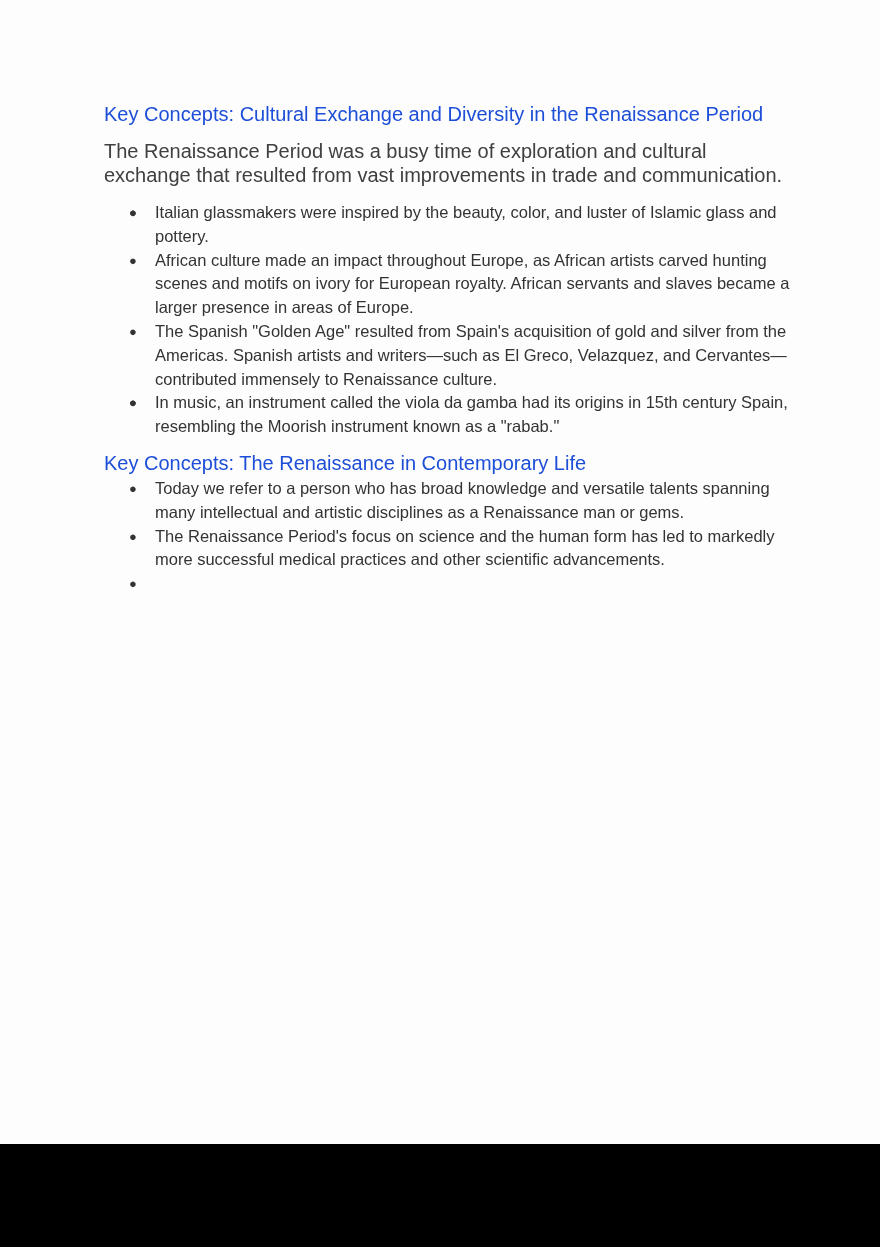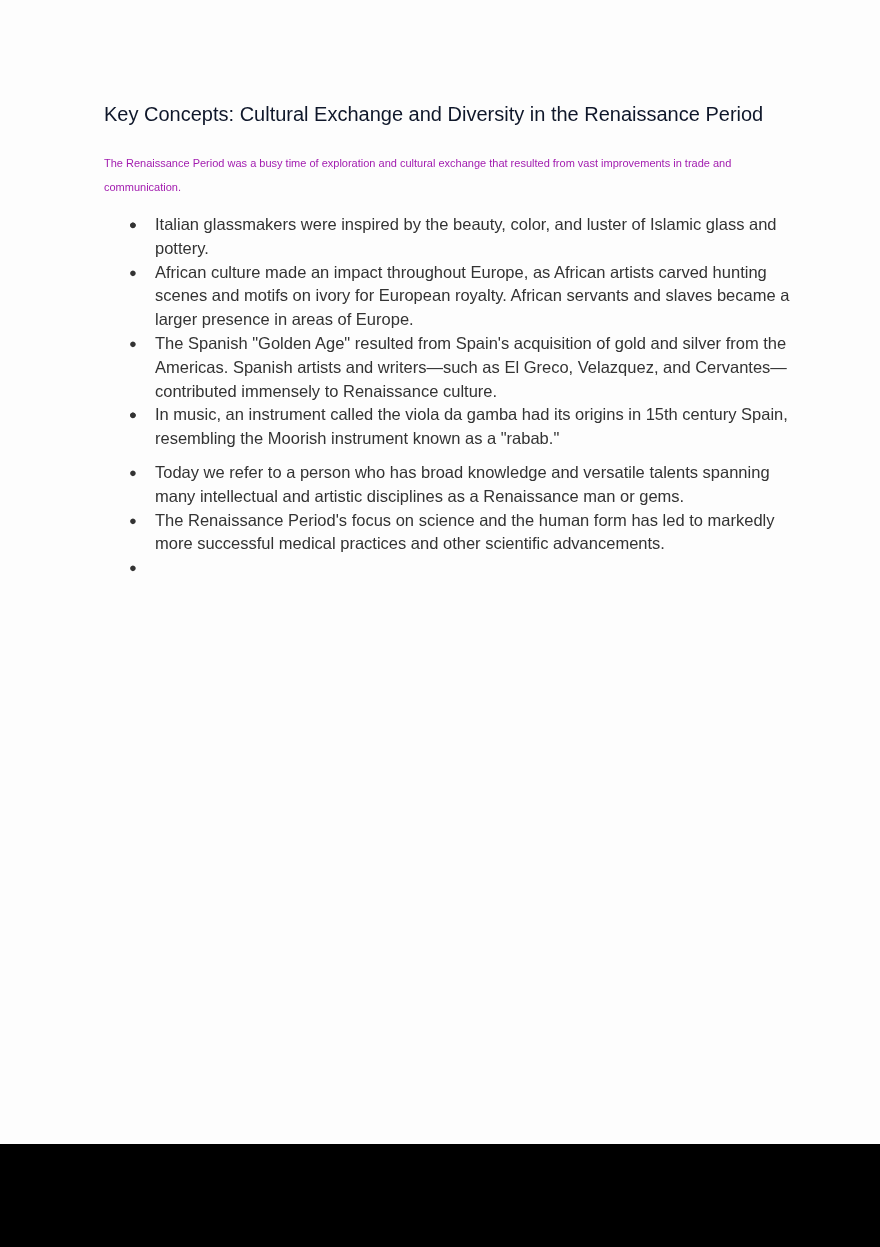--- a/index.html
+++ b/index.html
@@ -5,24 +5,24 @@
   html, body { margin: 0; padding: 0; }
   body {
     width: 880px; height: 1247px; background: #000; position: relative; overflow: hidden;
     font-family: "Liberation Sans", sans-serif;
   }
   .page {
     position: absolute; left: 0; top: 0; width: 880px; height: 1144px; background: #fdfdfd;
   }
   .content { position: absolute; left: 104px; top: 100px; width: 690px; }
   h2 {
-    margin: 0; font-weight: normal; font-size: 20px; line-height: 28px; color: #0f172a;
+    margin: 0; font-weight: normal; font-size: 20px; line-height: 28px; color: #1d4ed8;
   }
   p {
-    margin: 24px 0 14px 0; font-size: 11px; line-height: 23.5px; color: #a21caf;
+    margin: 12px 0 14px 0; font-size: 20px; line-height: 23.5px; color: #404040;
   }
   ul { margin: 0 0 10px 0; padding: 0; list-style: none; }
   li {
     position: relative; padding-left: 51px; font-size: 16.5px; line-height: 23.8px; color: #333333;
   }
   li .bullet {
     position: absolute; left: 25px; top: 0; font-size: 13px; color: #333;
   }
   .h2-second { margin-top: 0; }
 </style>
@@ -36,20 +36,21 @@
     <p>The Renaissance Period was a busy time of exploration and cultural exchange that resulted from vast improvements in trade and communication.</p>
     <ul>
       <li><span class="bullet">●</span></li>
       <li><span class="bullet">●</span><span>Italian glassmakers were inspired by the beauty, color, and luster of Islamic glass and pottery.</span></li>
       <li><span class="bullet">●</span><span>African culture made an impact throughout Europe, as African artists carved hunting scenes and motifs on ivory for European royalty. African servants and slaves became a larger presence in areas of Europe.</span></li>
       <li><span class="bullet">●</span><span>The Spanish "Golden Age" resulted from Spain's acquisition of gold and silver from the Americas. Spanish artists and writers—such as El Greco, Velazquez, and Cervantes—contributed immensely to Renaissance culture.</span></li>
       <li><span class="bullet">●</span></li>
       <li><span class="bullet">●</span><span>In music, an instrument called the viola da gamba had its origins in 15th century Spain, resembling the Moorish instrument known as a "rabab."</span></li>
     </ul>
 
+    <h2 class="h2-second">Key Concepts: The Renaissance in Contemporary Life</h2>
     <ul>
       <li><span class="bullet">●</span><span>Today we refer to a person who has broad knowledge and versatile talents spanning many intellectual and artistic disciplines as a Renaissance man or gems.</span></li>
       <li><span class="bullet">●</span><span>The Renaissance Period's focus on science and the human form has led to markedly more successful medical practices and other scientific advancements.</span></li>
       <li><span class="bullet">●</span></li>
     </ul>
 
   </div>
 </div>
 
 </body></html>

